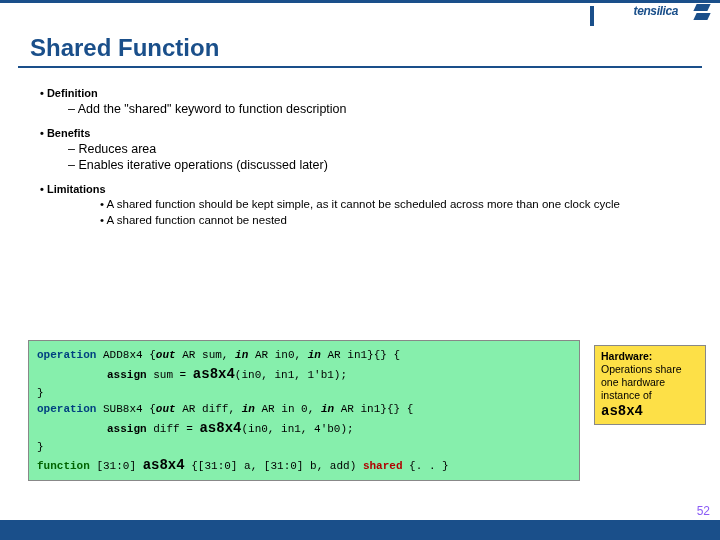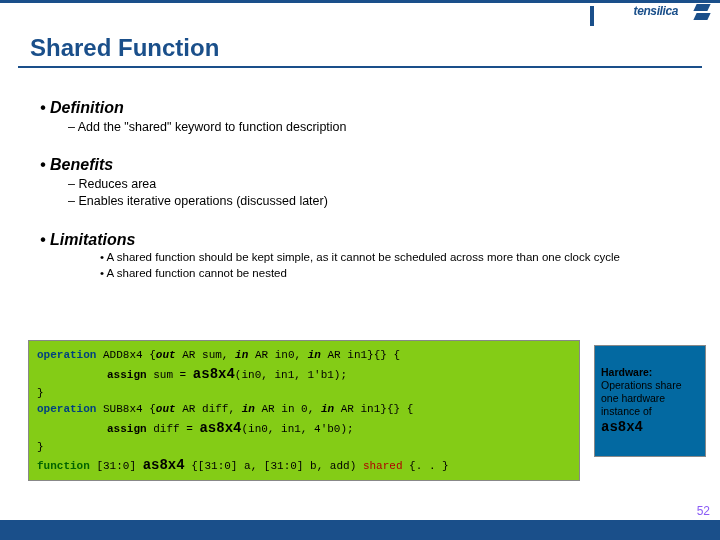--- a/index.html
+++ b/index.html
@@ -9,34 +9,34 @@
   .topbar .divider { position: absolute; right: 120px; top: 3px; width: 10px; height: 20px; background: linear-gradient(90deg,#1a4f8a 40%, transparent 40%);}
   .logo { position: absolute; right: 10px; top: 4px; display:flex; align-items:flex-start; gap:16px;}
   .logo-text { font-style: italic; font-weight: bold; font-size: 12px; color: #1a4f8a; letter-spacing: -0.4px;}
   .logo-mark { width:16px; height:16px; position:relative; }
   .logo-mark .para { position:absolute; width:14px; height:7px; background:#1a4f8a; transform:skewX(-25deg);}
   .logo-mark .para.top { top:0; left:1px;}
   .logo-mark .para.bot { top:9px; left:1px;}
   .title { position:absolute; top:34px; left:30px; font-size:24px; color:#1a4f8a; font-weight:700;}
   .title-line { position:absolute; top:66px; left:18px; right:18px; height:2px; background:#1a4f8a;}
   .content { position:absolute; top:78px; left:40px; right:24px; font-size:13px; color:#000; line-height:1.35;}
-  .b1 { font-weight:bold; font-size:16px; margin-top:19px;font-style:italic;}
+  .b1 { font-weight:bold; font-size:11px; margin-top:8px;}
   .b1::before { content:"• "; }
   .b2 { margin-left:28px; font-size:12.5px; }
   .b2::before { content:"– "; }
   .b3 { margin-left:60px; font-size:11.5px; }
   .b3::before { content:"• "; }
-  .codebox { position:absolute; left:28px; top:340px; width:552px; background:#84cc16; border:1px solid #888; padding:6px 8px 4px 8px; font-family:"Courier New",monospace; font-size:11px; line-height:1.5; color:#000;}
+  .codebox { position:absolute; left:28px; top:340px; width:552px; background:#86efac; border:1px solid #888; padding:6px 8px 4px 8px; font-family:"Courier New",monospace; font-size:11px; line-height:1.5; color:#000;}
   .codebox .kw-op { font-weight:bold; color:#004080; }
   .codebox .kw-dir { font-style:italic; font-weight:bold; }
   .codebox .kw-assign { font-weight:bold; }
   .codebox .kw-func { font-weight:bold; color:#006400; }
-  .codebox .kw-shared { font-weight:normal; color:#b00000;margin-top:34px; }
+  .codebox .kw-shared { font-weight:bold; color:#b00000;margin-top:34px; }
   .codebox .big { font-size:14px; font-weight:bold; }
-  .hwbox { position:absolute; left:594px; top:345px; width:112px; background:#0369a1; border:1px solid #888; padding:20px 6px; font-size:10.5px; line-height:1.25;}
+  .hwbox { position:absolute; left:594px; top:345px; width:112px; background:#fde047; border:1px solid #888; padding:4px 6px; font-size:10.5px; line-height:1.25;}
   .hwbox .hdr { font-weight:bold; display:block;}
   .hwbox .mono { font-family:"Courier New",monospace; font-size:14px; font-weight:bold;}
   .footer { position:absolute; bottom:0; left:0; right:0; height:20px; background:#1a4f8a;}
   .copyright { position:absolute; bottom:4px; width:100%; text-align:center; font-size:7px; color:#000;}
   .pagenum { position:absolute; right:10px; bottom:22px; font-size:12px; color:#8b5cf6;}
 </style>
 </head>
 <body>
 
 <div class="slide">

